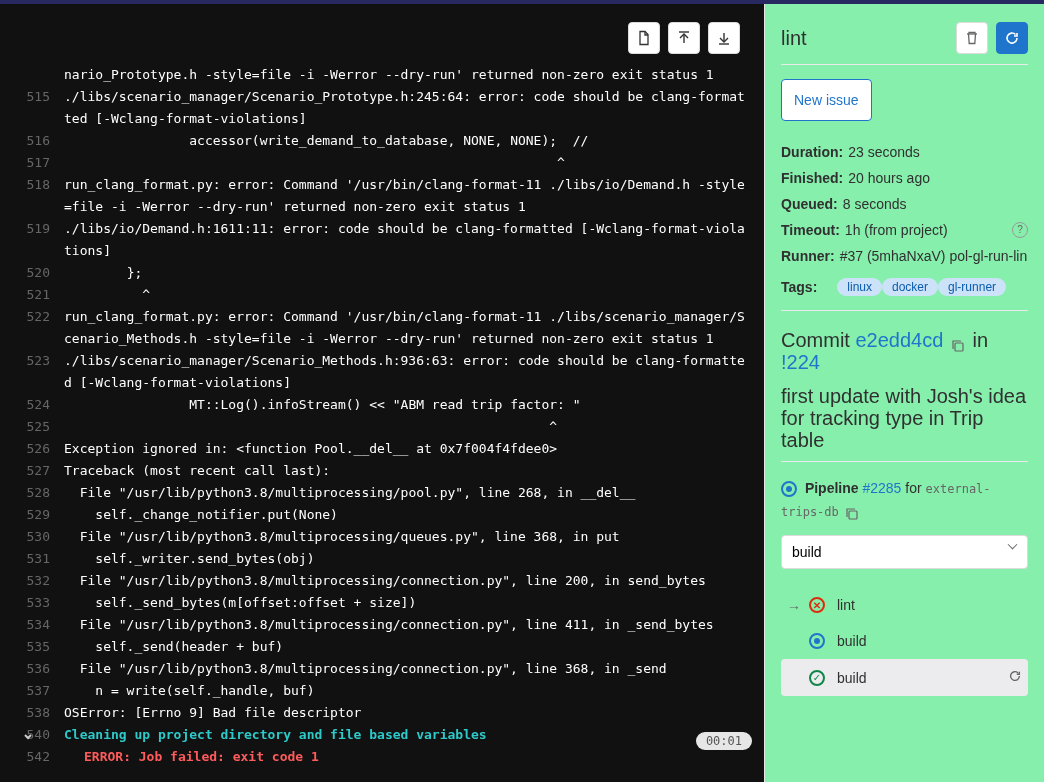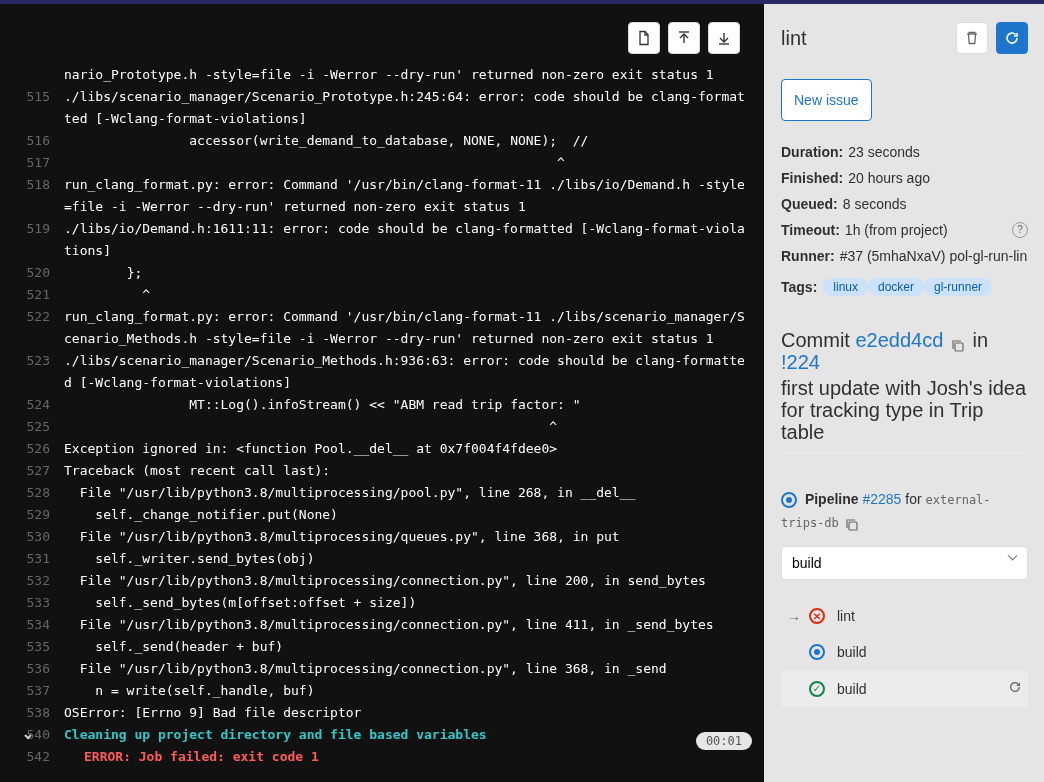--- a/index.html
+++ b/index.html
@@ -11,39 +11,39 @@
   .log-btn { width: 32px; height: 32px; border: 1px solid #dbdbdb; background: #fff; border-radius: 4px; display: flex; align-items: center; justify-content: center; cursor: pointer; font-size: 16px; }
   .log-lines { padding: 50px 16px 16px 16px; font-family: "Menlo", "Consolas", monospace; font-size: 13px; line-height: 22px; color: #eee; }
   .log-row { display: flex; justify-content: space-between; }
   .lineno { width: 48px; text-align: right; color: #666; flex-shrink:0; padding-right: 14px; user-select: none;}
   .content { flex: 1; white-space: pre-wrap; word-break: break-all; color: #fff;}
   .content.cyan { color: #2ec9c9; font-weight: 600;}
   .content.red { color: #ff5b5b; font-weight: 600; margin-left: 20px;}
   .time-pill { position: absolute; right: 12px; bottom: 32px; background: #e6e6e6; color: #555; border-radius: 12px; padding: 2px 10px; font-family: monospace; font-size: 12px;}
   .chevron-toggle { position: absolute; left: 22px; bottom: 36px; color: #ccc; font-size: 14px;}
   
-  .sidebar { width: 280px; border-left: 1px solid #e5e5e5; padding: 18px 16px; overflow-y: auto; background: #e5e5e5;}
+  .sidebar { width: 280px; border-left: 1px solid #e5e5e5; padding: 18px 16px; overflow-y: auto; background: #86efac;}
   .sidebar-header { display: flex; align-items: center; justify-content: space-between; margin-bottom: 8px;}
   .sidebar-title { font-size: 20px; font-weight: 400; color: #303030; }
   .sidebar-actions { display: flex; gap: 8px; }
   .icon-btn { width: 32px; height: 32px; border: 1px solid #dbdbdb; background: #fff; border-radius: 4px; display: flex; align-items: center; justify-content: center; cursor: pointer; }
   .icon-btn.primary { background: #1f75cb; border-color: #1f75cb; color: #fff; }
   .icon-btn svg { width: 16px; height: 16px; }
   hr { border: none; border-top: 1px solid #eaeaea; margin: 10px 0 14px; }
   .new-issue-btn { display: inline-block; padding: 12px 12px; border: 1px solid #1f75cb; color: #1f75cb; border-radius: 4px; font-size: 14px; background: #fff; cursor: pointer;}
   .meta-block { margin-top: 18px; font-size: 14px; line-height: 26px; color: #303030;}
   .meta-row { display: flex; align-items: center; gap: 5px;}
   .meta-row b { font-weight: 600; }
   .help-circle { margin-left: auto; width:16px; height:16px; border:1px solid #999; border-radius:50%; font-size:10px; display:flex; align-items:center; justify-content:center; color:#666;}
-  .tags-row { display: flex; align-items: center; gap: 6px; margin-top: 4px; flex-wrap: wrap;}
+  .tags-row { display: flex; align-items: center; gap: 20px; margin-top: 4px; flex-wrap: wrap;}
   .tag-pill { background: #cbe2f9; color: #0b5cad; border-radius: 12px; padding: 2px 10px; font-size: 12px;}
   .commit-block { margin-top: 18px; font-size: 20px; line-height: 22px;}
   .link { color: #1f75cb; text-decoration: none; }
   .copy-icon { display:inline-block; width:14px; height:14px; vertical-align: middle; margin: 0 2px;}
-  .pipeline-block { margin-top: 34px; font-size: 14px; line-height: 22px;}
+  .pipeline-block { margin-top: 15px; font-size: 14px; line-height: 22px;}
   .status-icon { display:inline-flex; width:16px; height:16px; border-radius:50%; align-items:center; justify-content:center; vertical-align:middle; margin-right:4px;}
   .status-icon.running { border: 2px solid #1f75cb; }
   .status-icon.running::after { content:""; width:6px; height:6px; background:#1f75cb; border-radius:50%;}
   .status-icon.failed { border: 2px solid #dd2b0e; color:#dd2b0e; font-size:10px; font-weight:bold;}
   .status-icon.passed { border: 2px solid #108548; color:#108548; font-size:10px;}
   .mono { font-family: monospace; font-size: 12px; color:#666;}
   .stage-select { width: 100%; margin-top: 12px; padding: 8px 10px; border: 1px solid #dbdbdb; border-radius: 4px; background: #fff; font-size:14px; appearance: none; position: relative;}
   .select-wrap { position: relative; }
   .select-wrap::after { content: ""; position: absolute; right: 12px; top: 50%; width: 6px; height: 6px; border-right: 1px solid #666; border-bottom: 1px solid #666; transform: translateY(-70%) rotate(45deg); pointer-events:none;}
   .job-list { margin-top: 18px; }
@@ -253,21 +253,21 @@
 
     <div class="commit-block">
       <span>Commit</span>
       <a class="link" href="#">e2edd4cd</a>
       <span class="copy-icon"><svg viewBox="0 0 14 14" fill="none" stroke="#666" stroke-width="1.2">
             <rect x="4" y="4" width="8" height="8" rx="1"></rect>
             <path d="M2 10V2h8"></path>
           </svg></span>
       <span>in</span>
       <a class="link" href="#">!224</a>
-      <div style="margin-top:4px;">first update with Josh's idea for tracking type in Trip table</div>
+      <div style="margin-top:12px;">first update with Josh's idea for tracking type in Trip table</div>
     </div>
 
     <hr>
 
     <div class="pipeline-block">
       <span class="status-icon running"></span>
       <b>Pipeline</b>
       <a class="link" href="#">#2285</a>
       <span>for</span>
       <span class="mono">external-trips-db</span>

